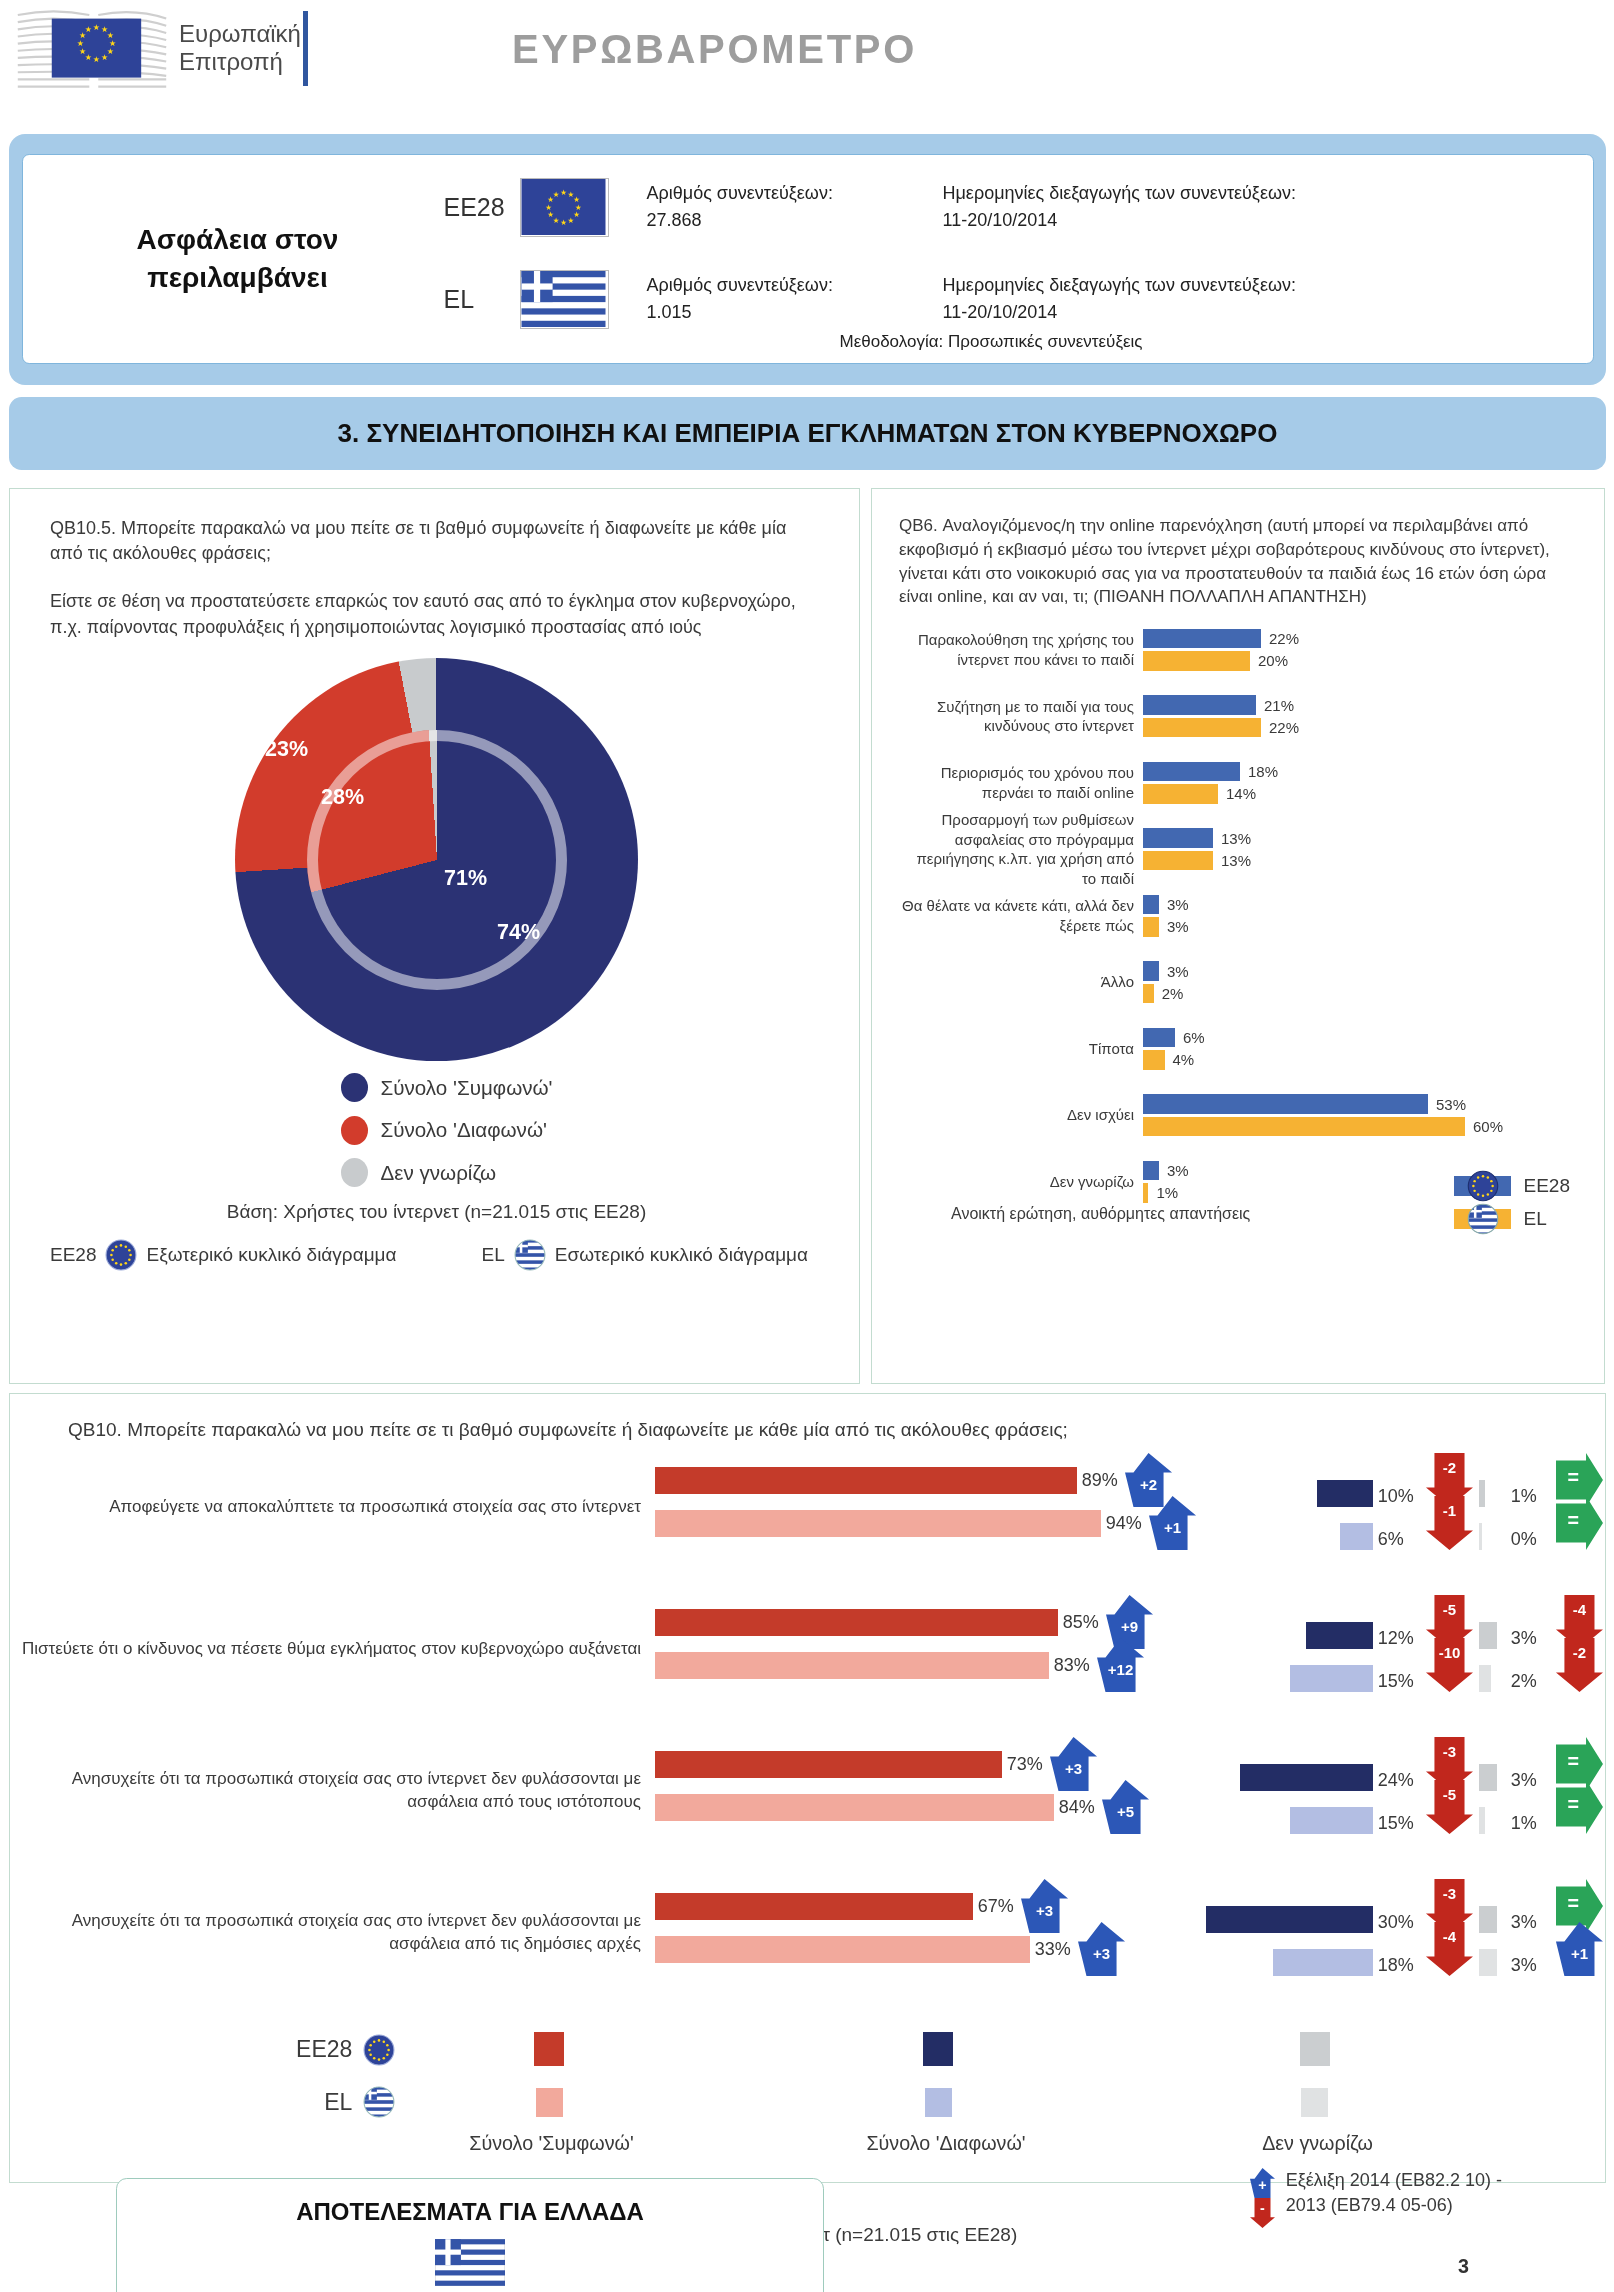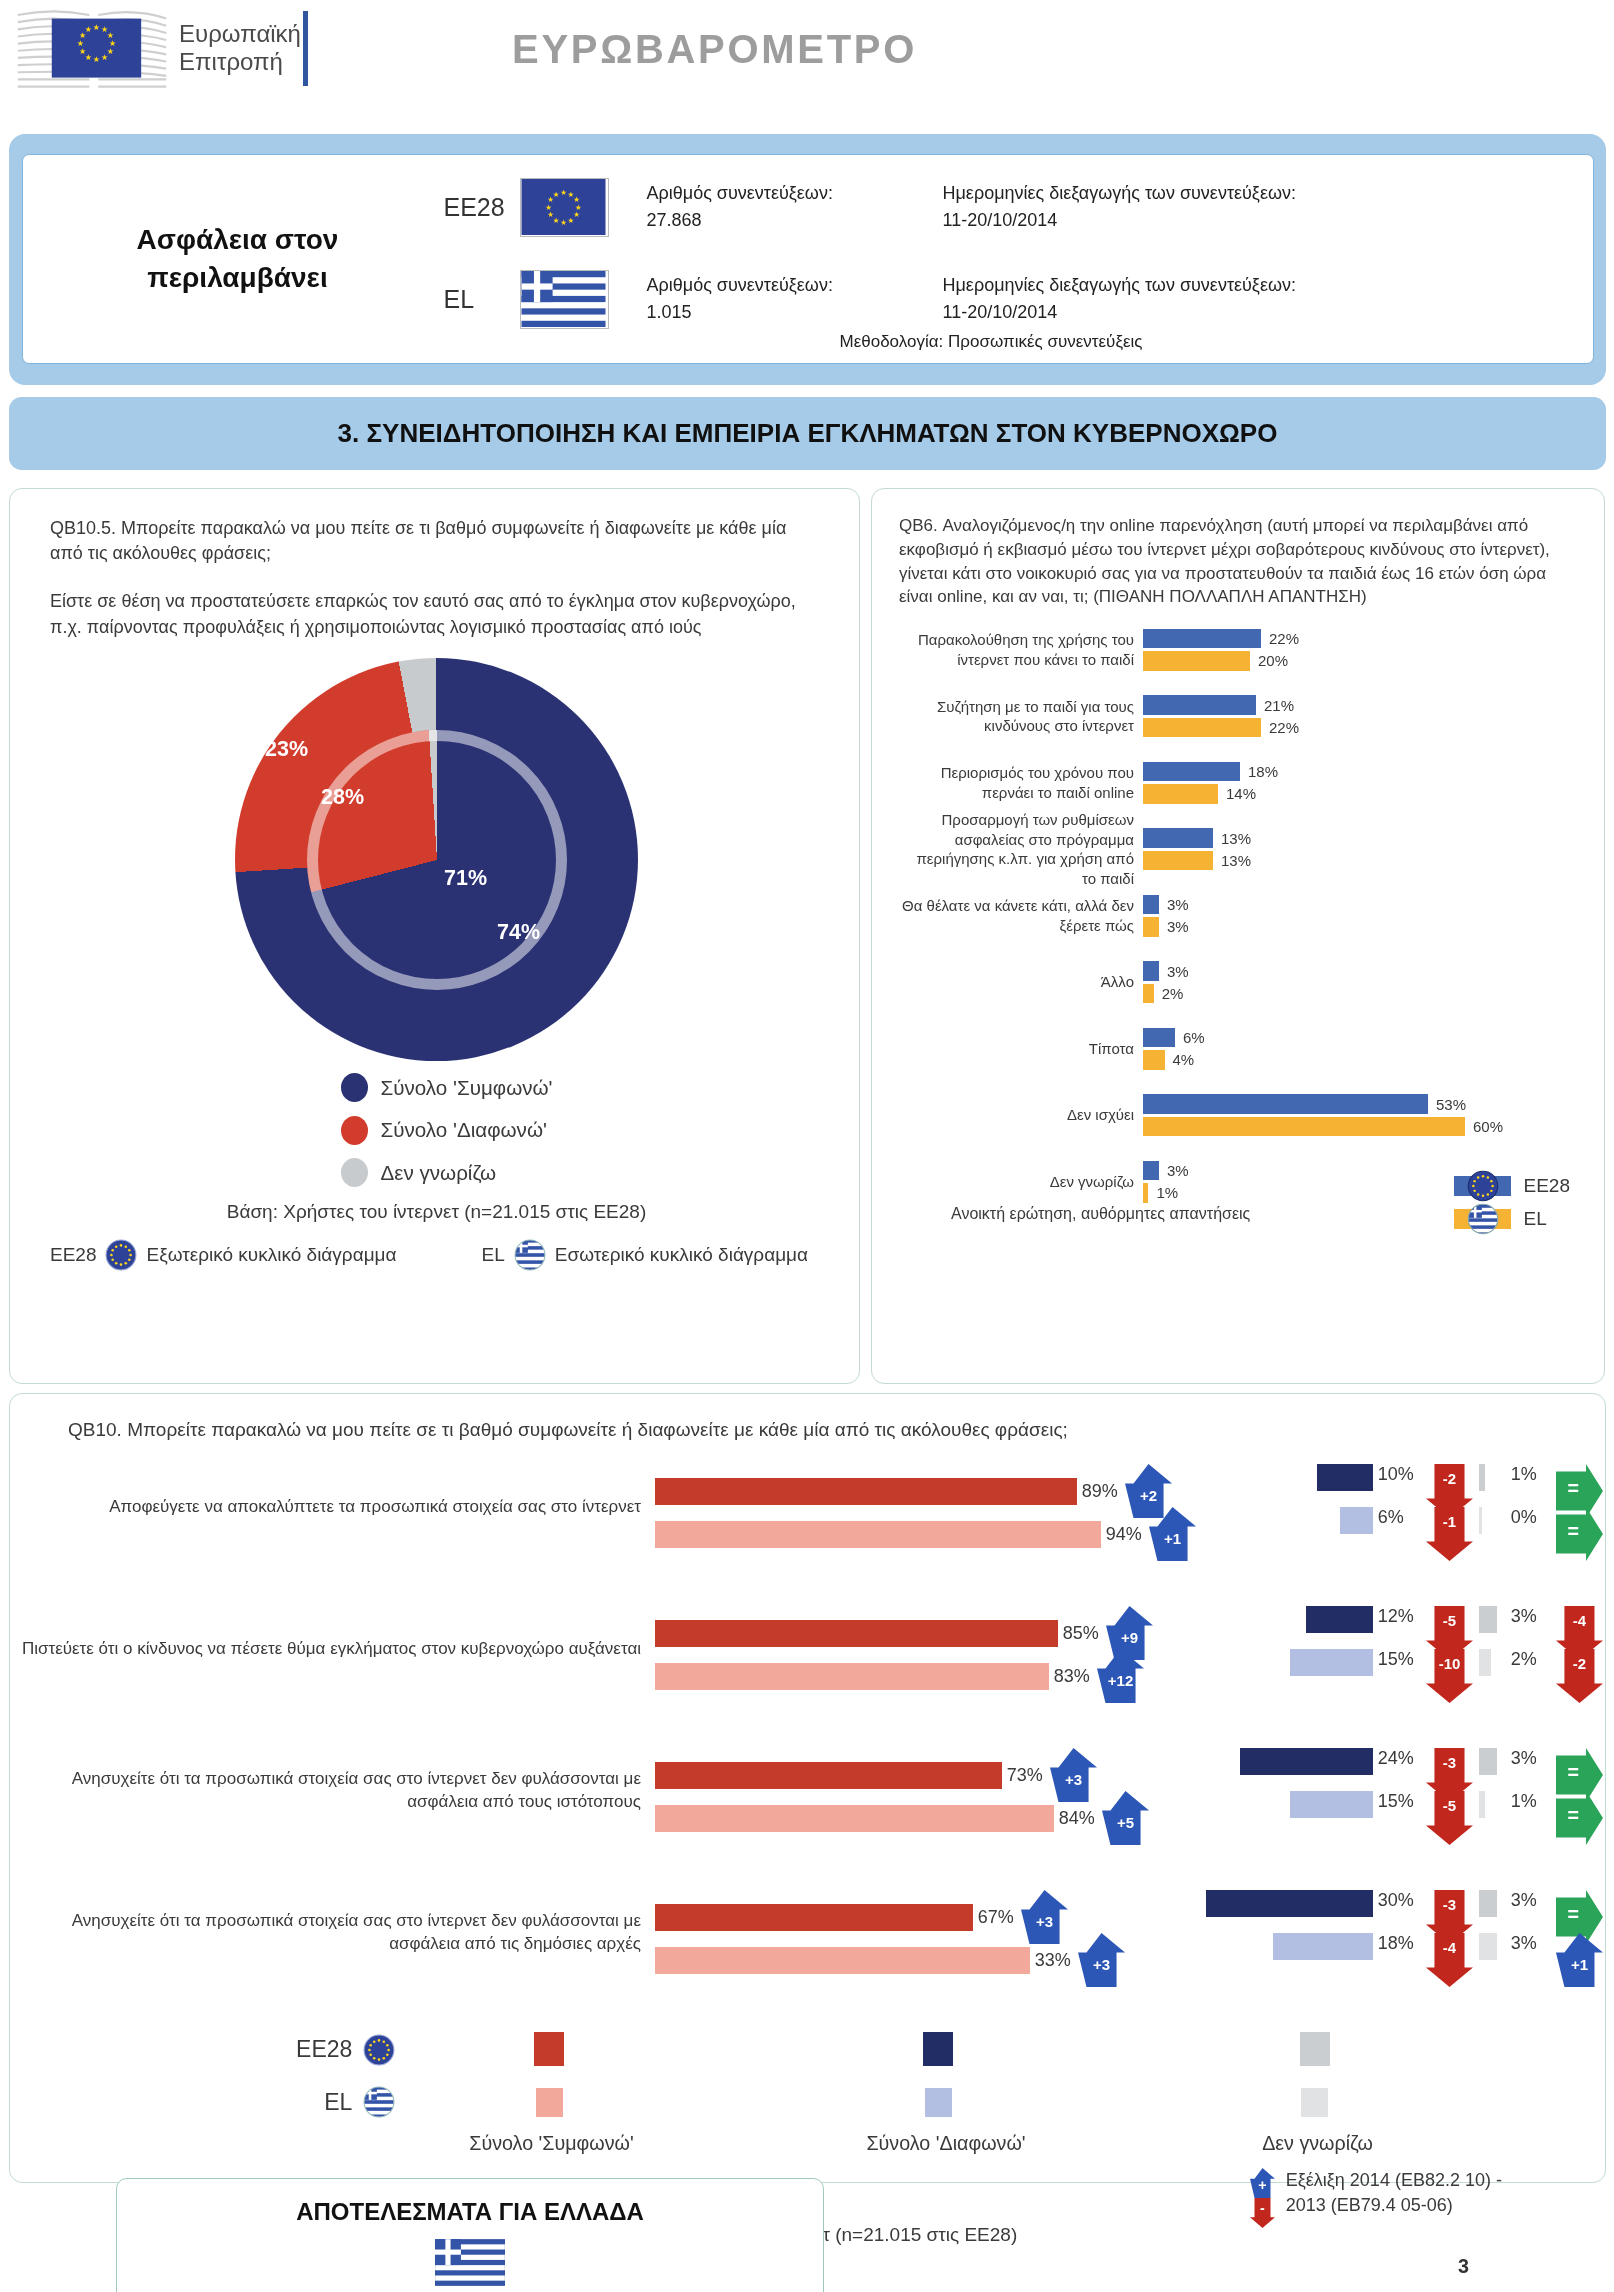--- a/index.html
+++ b/index.html
@@ -29,21 +29,21 @@
   .dates-block{font-size:18px;color:#222;line-height:1.5;}
   .methodology{position:absolute;left:817px;bottom:10.7px;font-size:17px;color:#222;}
 
   
   .section-band{position:absolute;left:9px;top:397px;width:1597px;height:73px;
                 background:#a6cbe8;border-radius:12.5px;display:flex;align-items:center;
                 justify-content:center;}
   .section-band span{font-size:26px;font-weight:bold;color:#101010;}
 
   
-  .panel{position:absolute;background:#fff;border:0.9px solid #c3dcd0;border-radius:13px;box-sizing:border-box;}
+  .panel{position:absolute;background:#fff;border:0.9px solid #c3dcd0;border-radius:0;box-sizing:border-box;}
   .panel-left{left:9px;top:488px;width:851px;height:896px;padding:27px 36px 0 40px;}
   .panel-right{left:871px;top:488px;width:734px;height:896px;padding:25px 21.5px 0 27px;}
   .panel-bottom{left:9px;top:1393px;width:1597px;height:790px;padding:25px 0 0 0;}
 
   .question{font-size:18px;line-height:1.4;color:#3a3a3a;}
 
   
   .donut{position:relative;width:403px;height:403px;margin:18px auto 0;}
   .douter{position:absolute;inset:0;border-radius:50%;}
   .dinner{position:absolute;left:72px;top:72px;width:260px;height:260px;border-radius:50%;}
@@ -83,21 +83,21 @@
   .q6-legend .lbl{font-size:19px;color:#3a3a3a;}
   .q6-open{position:absolute;left:79px;top:716px;font-size:16px;color:#3a3a3a;}
 
   
   .q10-question{margin-left:58px;font-size:19px;color:#3a3a3a;}
   .q10-groups{margin-top:23px;}
   .q10-group{display:flex;margin-bottom:56px;}
   .q10lab{width:631px;flex:none;text-align:right;font-size:17px;line-height:1.35;color:#3a3a3a;
           padding-right:14.3px;align-self:center;}
   .q10lines{display:flex;flex-direction:column;}
-  .qln{display:flex;align-items:flex-start;height:43px;}
+  .qln{display:flex;align-items:flex-end;height:43px;}
   .qbar{height:27px;flex:none;}
   .a-ee{background:#c43b2a;} .a-el{background:#f2a99c;}
   .d-ee{background:#232d65;} .d-el{background:#b3bee3;}
   .dk-ee{background:#cbced0;min-width:2.7px;} .dk-el{background:#e0e2e3;min-width:2.7px;}
   .qaw{width:548px;display:flex;align-items:center;flex:none;}
   .qdw{width:170px;display:flex;justify-content:flex-end;flex:none;}
   .qdkw{width:27px;display:flex;flex:none;margin-left:3.6px;}
   .qpct{font-size:18px;color:#3a3a3a;margin:0 4.5px;white-space:nowrap;}
   .w48{width:41px;flex:none;} .w44{width:38px;flex:none;}
   .arr{flex:none;width:47px;height:54px;color:#fff;font-weight:bold;font-size:15px;

